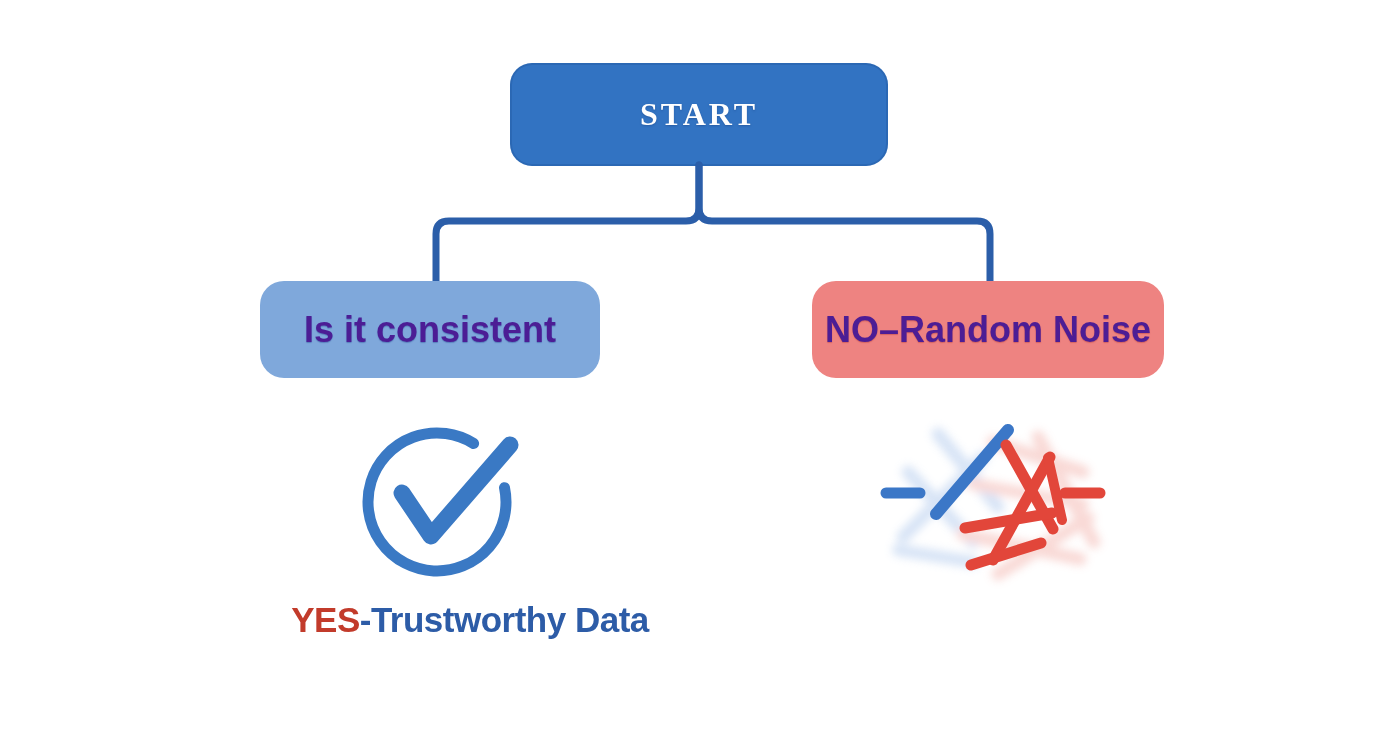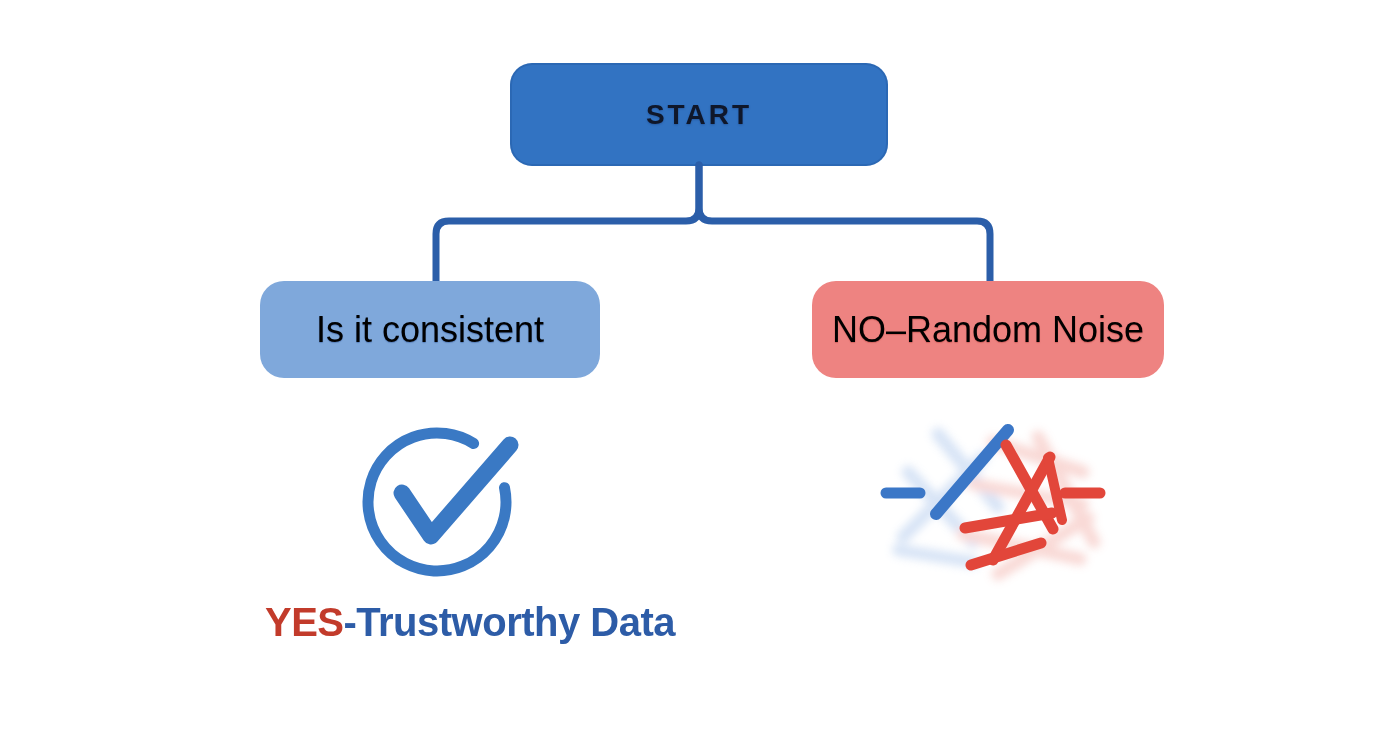--- a/index.html
+++ b/index.html
@@ -23,25 +23,26 @@
     width: 378px;
     height: 103px;
     background: #3273c2;
     border-radius: 22px;
     display: flex;
     align-items: center;
     justify-content: center;
     box-shadow: inset 0 0 0 2px rgba(25,70,140,0.25);
   }
   .start-box span {
-    color: #0f172a;
-    font-size: 28px;
+    color: #ffffff;
+    font-size: 32px;
     font-weight: 800;
     letter-spacing: 3px;
     text-shadow: 0 1px 2px rgba(20,50,110,0.35);
+    font-family: Liberation Serif, serif;
   }
   
   .connector {
     position: absolute;
     left: 0;
     top: 0;
   }
   .connector path {
     fill: none;
     stroke: #2b5ea9;
@@ -53,23 +54,23 @@
   .branch-box {
     position: absolute;
     top: 281px;
     height: 97px;
     border-radius: 24px;
     display: flex;
     align-items: center;
     justify-content: center;
   }
   .branch-box span {
-    color: #000000;
+    color: #4c1d95;
     font-size: 36px;
-    font-weight: 400;
+    font-weight: 700;
   }
   .branch-left {
     left: 260px;
     width: 340px;
     background: #7fa8db;
   }
   .branch-left span { text-shadow: 0 1px 1px rgba(40,80,150,0.45); }
   .branch-right {
     left: 812px;
     width: 352px;
@@ -84,21 +85,21 @@
   }
   .icon-noise {
     position: absolute;
     left: 878px;
     top: 412px;
   }
   
   .outcome {
     position: absolute;
     top: 600px;
-    font-size: 40px;
+    font-size: 35px;
     font-weight: 700;
     letter-spacing: -0.5px;
     text-align: center;
     white-space: nowrap;
   }
   .outcome-left { left: 180px; width: 580px; }
   .outcome-right { left: 760px; width: 430px; color: #c23b2b; }
   .txt-red { color: #c23b2b; }
   .txt-blue { color: #2d5ca7; }
 </style>

